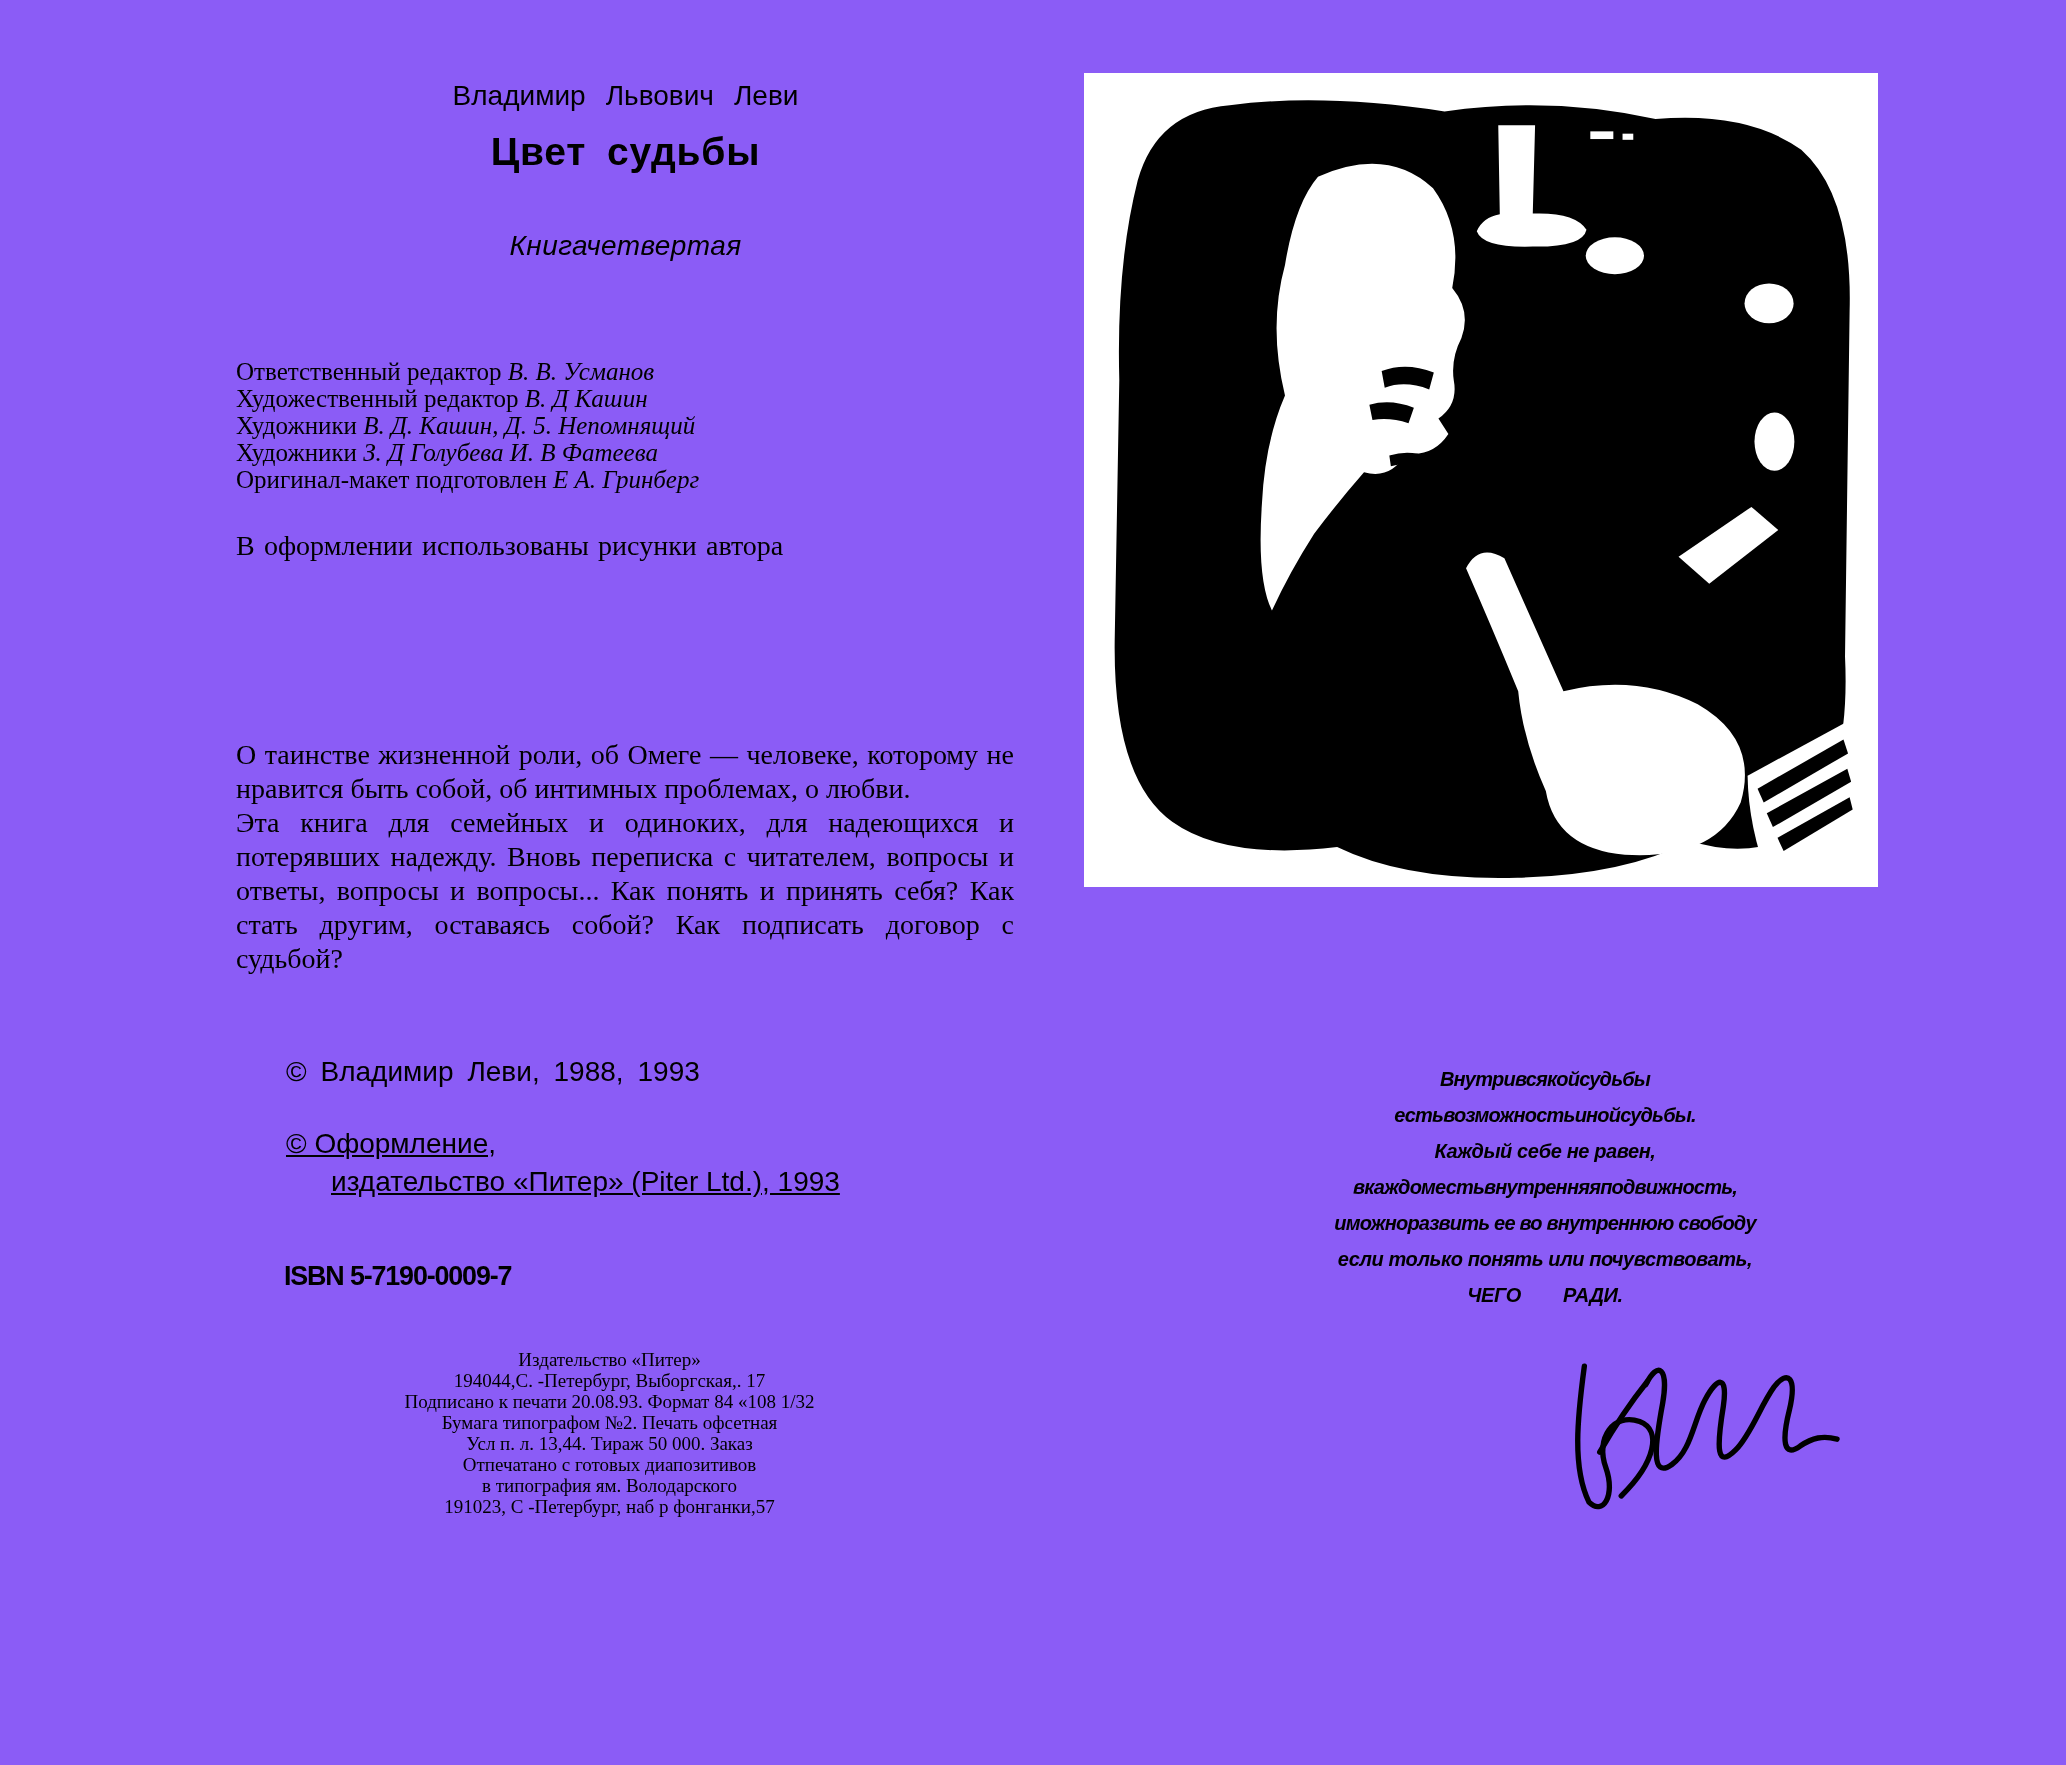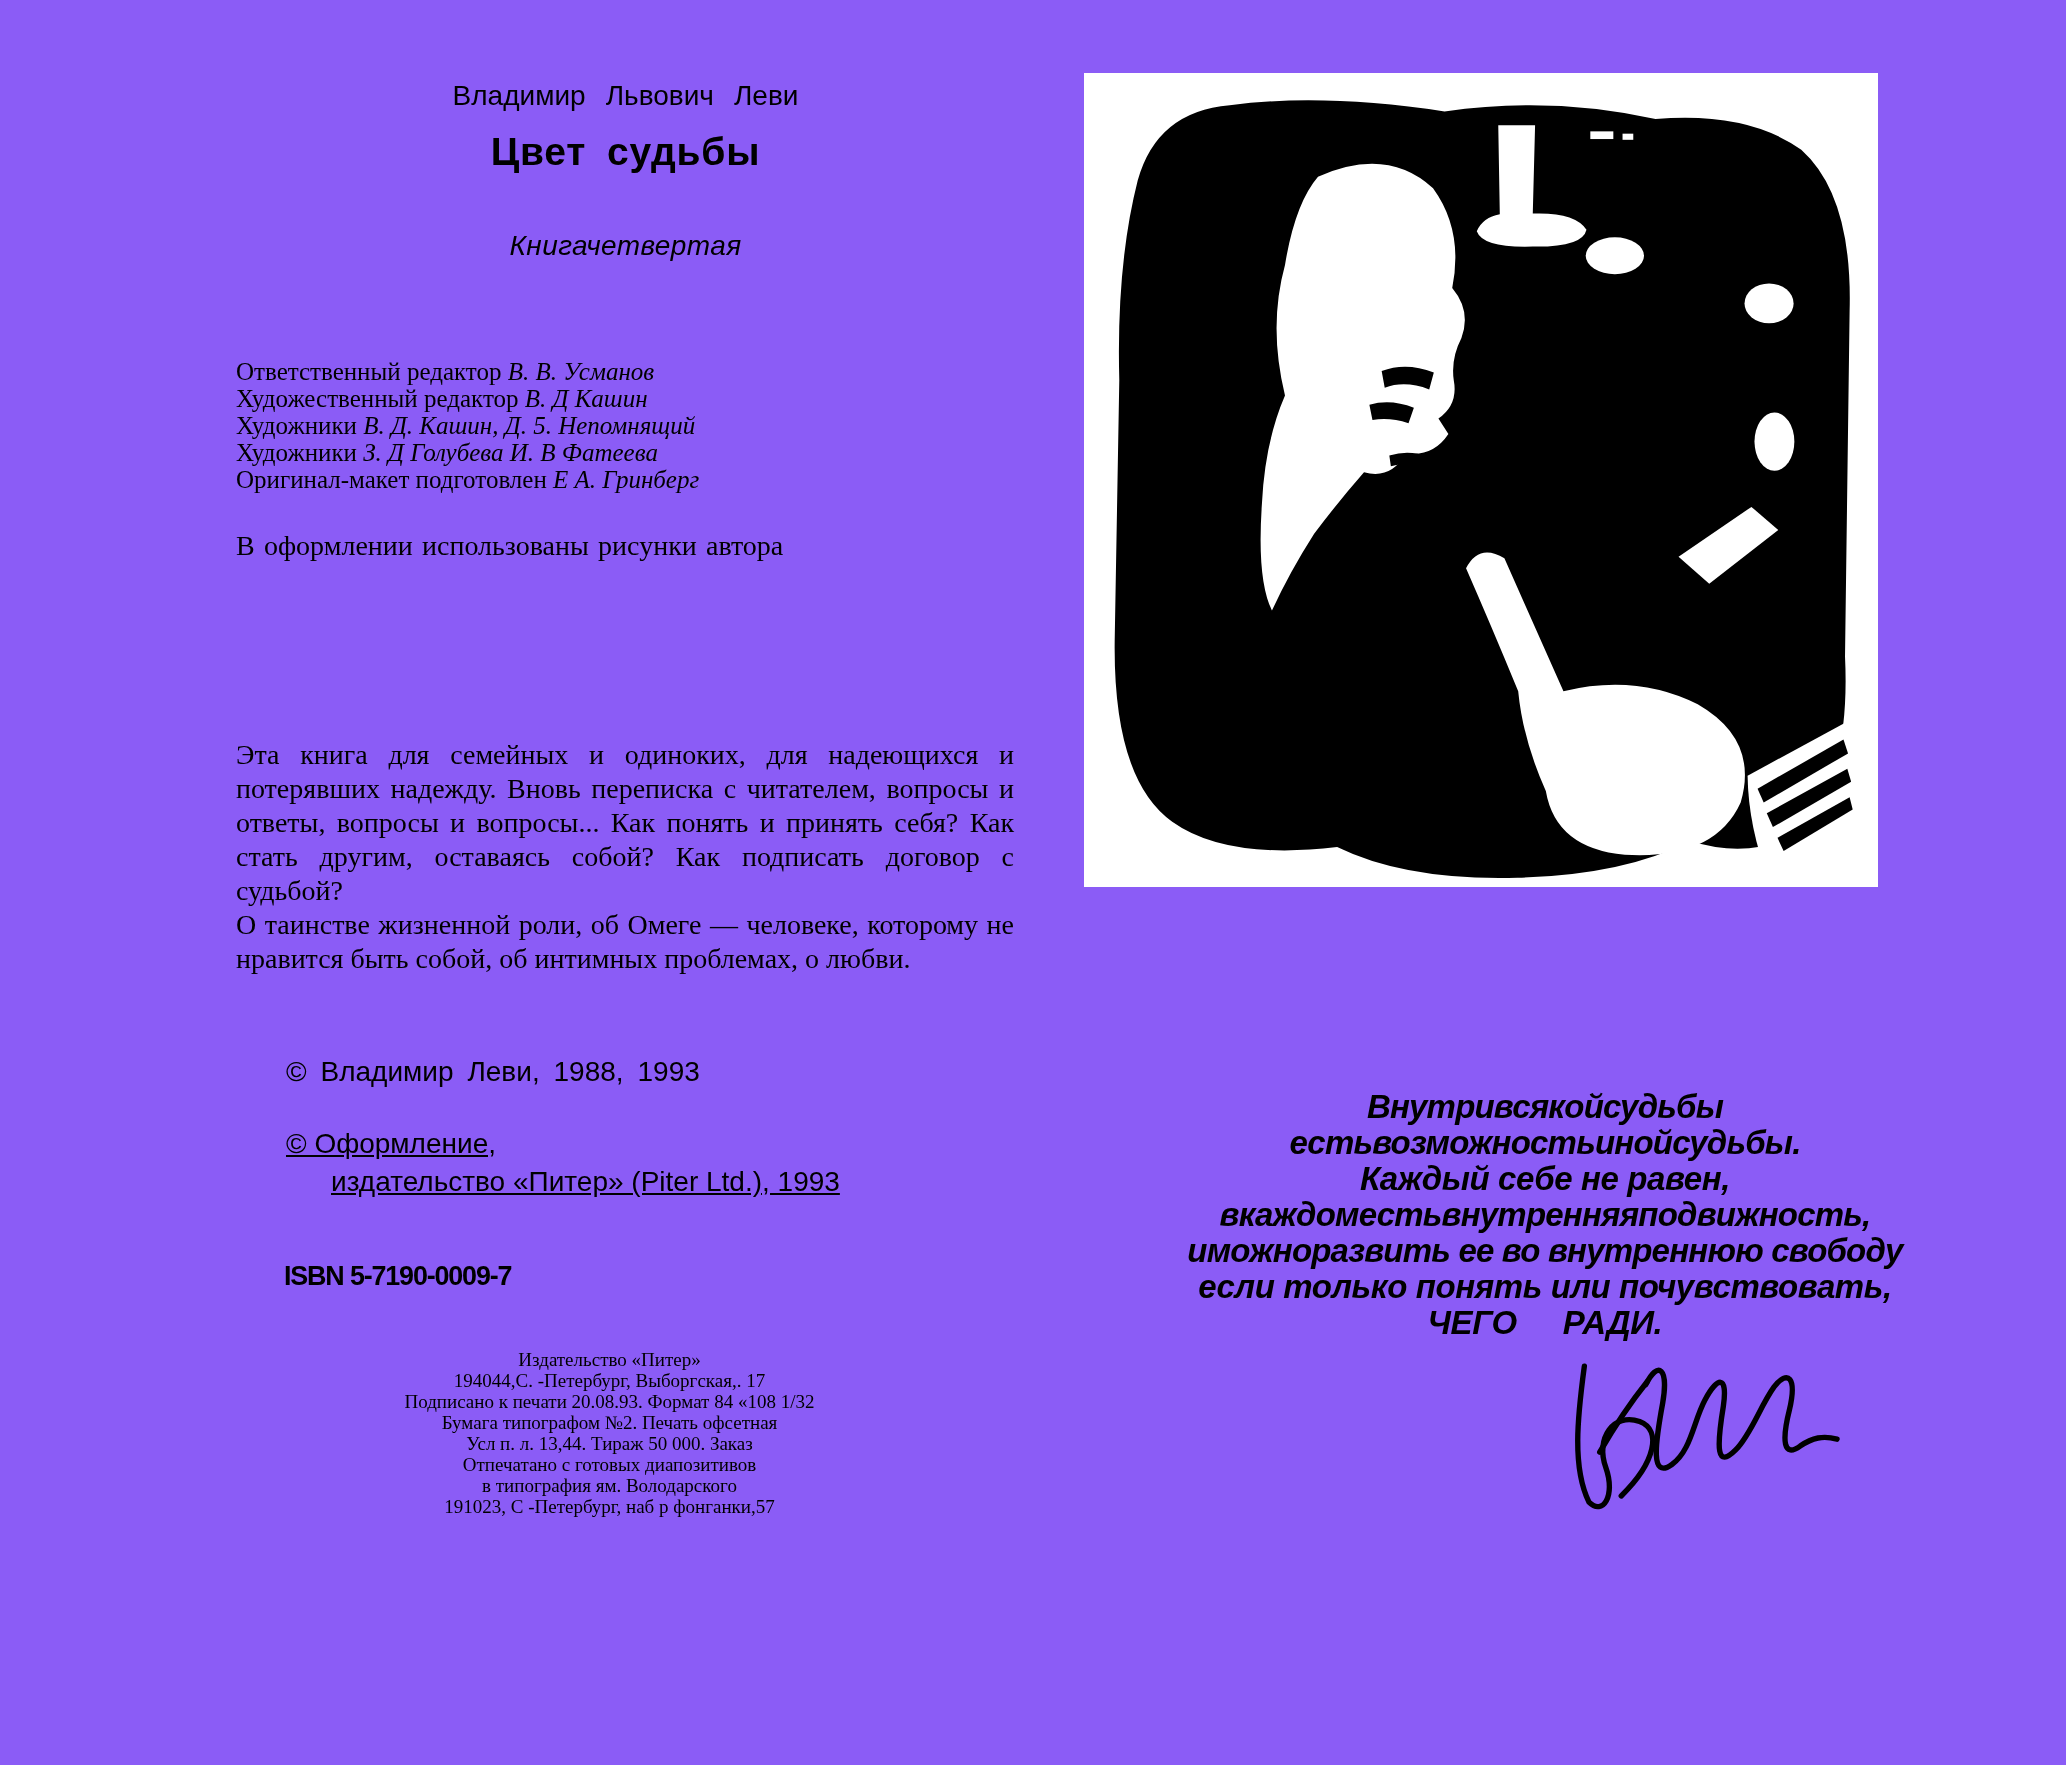--- a/index.html
+++ b/index.html
@@ -33,23 +33,23 @@
   .isbn{left:284px;top:1260px;font-family:"Liberation Sans", sans-serif;font-weight:bold;
         font-size:28px;letter-spacing:-1.2px;transform:scaleX(.96);transform-origin:left;}
 
   
   .imprint{left:347px;top:1349px;width:525px;text-align:center;font-size:19px;line-height:21px;}
 
   
   .photo{left:1084px;top:73px;width:794px;height:814px;}
   .photo svg{display:block;width:100%;height:100%;}
 
-  .quote{left:1186px;top:1089px;width:718px;text-align:center;
+  .quote{left:1186px;top:1061px;width:718px;text-align:center;
          font-family:"Liberation Sans", sans-serif;font-weight:bold;font-style:italic;
-         font-size:33px;line-height:36px;letter-spacing:-0.4px;}
+         font-size:20px;line-height:36px;letter-spacing:-0.4px;}
   .quote .tight{letter-spacing:-0.8px;}
   .quote .last{word-spacing:37px;}
 
   .signature{left:1529px;top:1337px;width:315px;height:192px;}
   .signature svg{display:block;width:100%;height:100%;}
 </style>
 </head>
 <body>
 
 <div class="page">
@@ -77,22 +77,22 @@
     </div>
     <div>
       <span>Оригинал-макет подготовлен</span>
       <span class="nm">Е А. Гринберг</span>
     </div>
   </div>
 
   <div class="abs design-note">В оформлении использованы рисунки автора</div>
 
   <div class="abs annotation">
+    <p>О таинстве жизненной роли, об Омеге — человеке, которому не нравится быть собой, об интимных проблемах, о любви.</p>
     <p>Эта книга для семейных и одиноких, для надеющихся и потерявших надежду. Вновь переписка с читателем, вопросы и ответы, вопросы и вопросы... Как понять и принять себя? Как стать другим, оставаясь собой? Как подписать договор с судьбой?</p>
-    <p>О таинстве жизненной роли, об Омеге — человеке, которому не нравится быть собой, об интимных проблемах, о любви.</p>
   </div>
 
   <div class="abs copyright1">© Владимир Леви, 1988, 1993</div>
   <div class="abs copyright2">
     <div>© Оформление,</div>
     <div class="indent">издательство «Питер» (Piter Ltd.), 1993</div>
   </div>
 
   <div class="abs isbn">ISBN 5-7190-0009-7</div>
 

